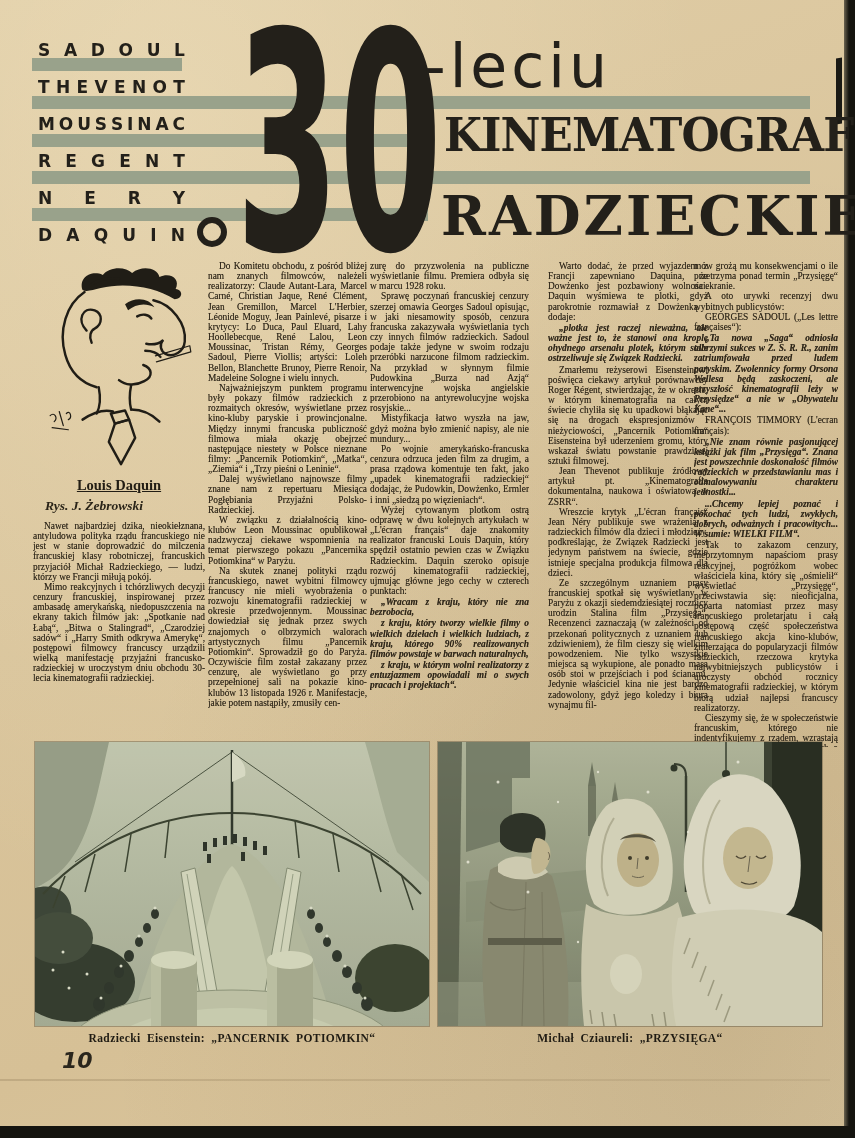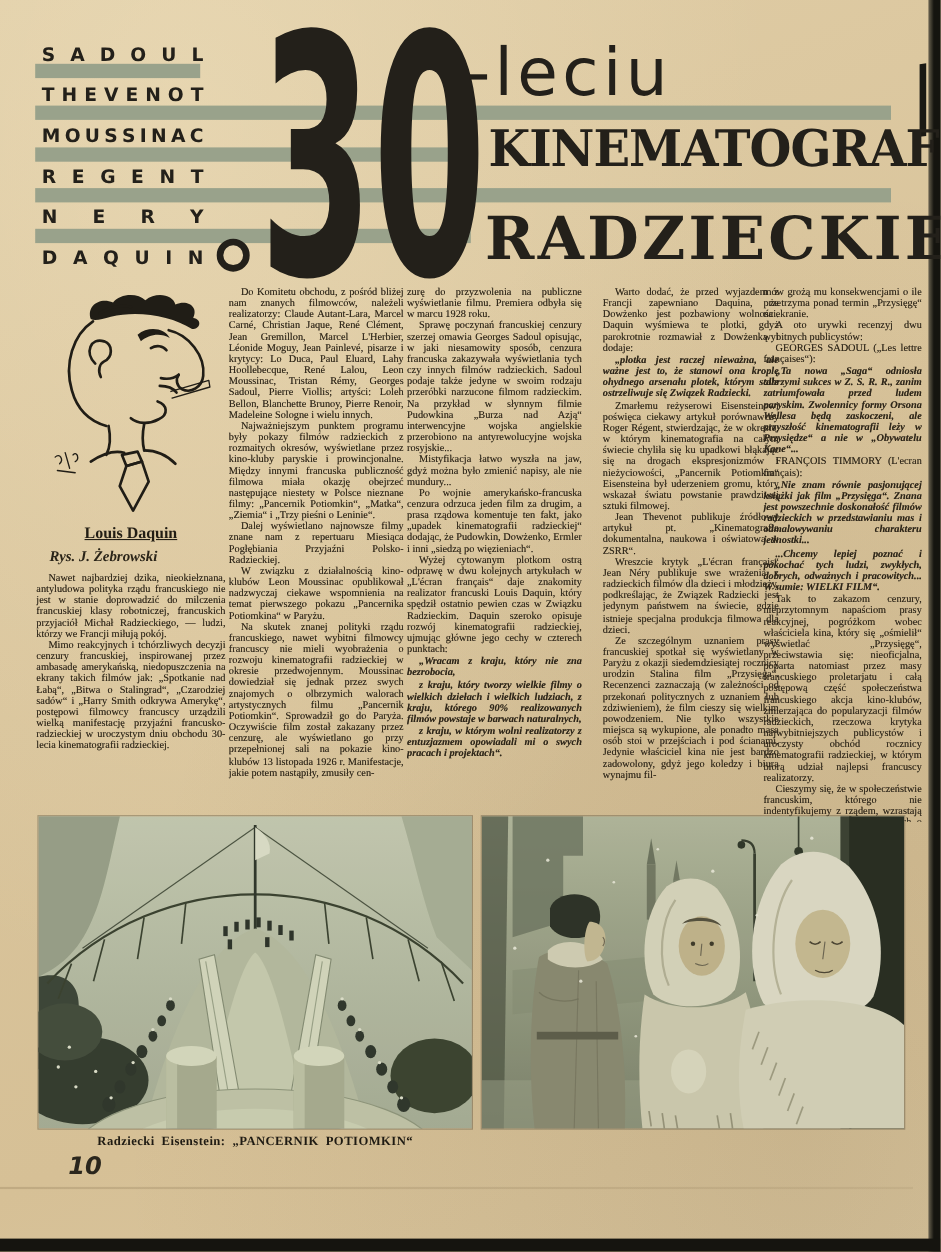--- a/index.html
+++ b/index.html
@@ -371,19 +371,20 @@
           <circle cx="250" cy="90" r="1.2"></circle>
         <circle cx="300" cy="20" r="1.5"></circle>
           <circle cx="140" cy="200" r="1.2"></circle>
           <circle cx="30" cy="120" r="1.5"></circle>
       </g>
       <rect width="384" height="284" fill="#6a7258" opacity="0.05"></rect>
     </svg>
   </figure>
 
   <div class="photo-cap pc1">Radziecki Eisenstein: „PANCERNIK POTIOMKIN“</div>
+  <div class="photo-cap pc2">Michał Cziaureli: „PRZYSIĘGA“</div>
 
   <div class="pagenum">10</div>
   <div class="crease"></div>
   <div class="edge-nick"></div>
   <div class="edge-right"></div>
   <div class="edge-bottom"></div>
 </div>
 
 </body></html>

